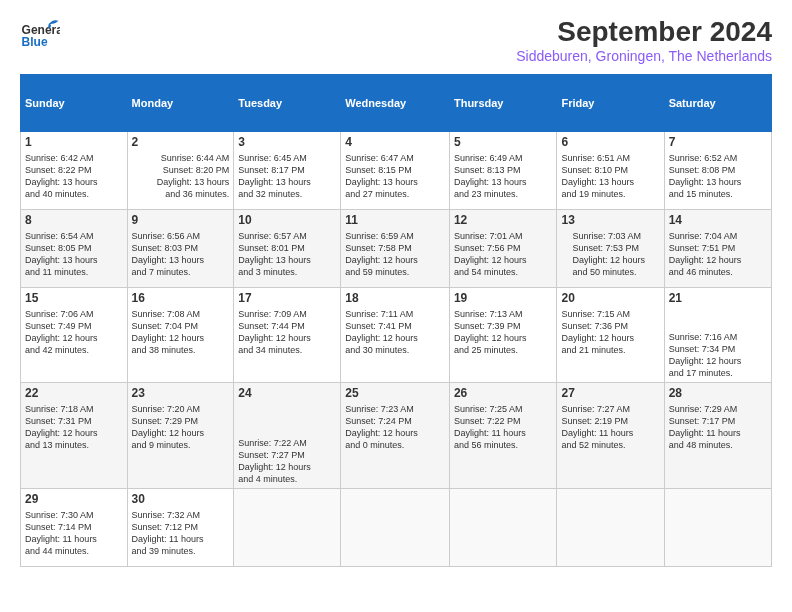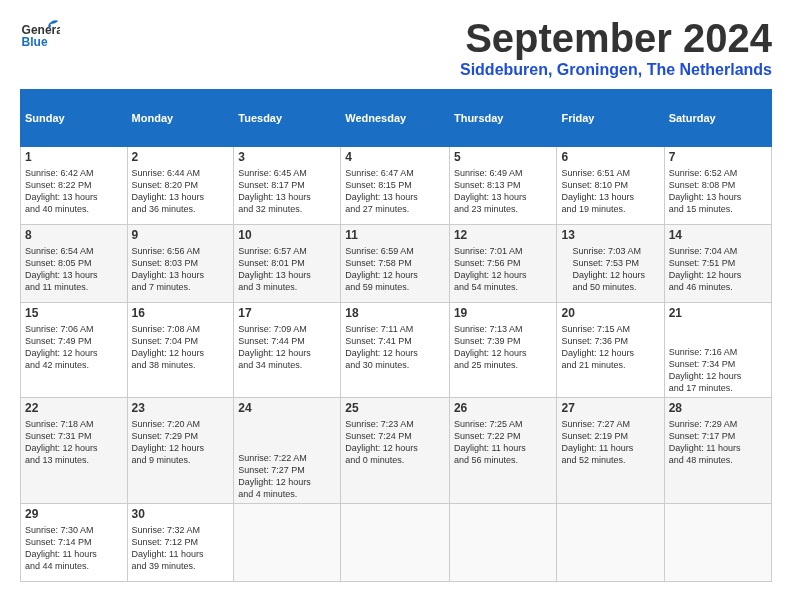--- a/index.html
+++ b/index.html
@@ -18,29 +18,28 @@
     .header {
       display: flex;
       justify-content: space-between;
       align-items: flex-start;
       margin-bottom: 10px;
     }
     .title-block {
       text-align: right;
     }
     .month-title {
-      font-size: 40px;
+      font-size: 28px;
       font-weight: bold;
       color: #333;
       text-align: right;
     }
     .location {
-      font-size: 16px;
-      color: #1d4ed8;
-      font-weight: bold;
+      font-size: 14px;
+      color: #8b5cf6;
     }
     .calendar {
       width: 100%;
       border-collapse: collapse;
       font-size: 9.5px;
     }
     .calendar th {
       background-color: #1a6fc4;
       color: white;
       padding: 22px 4px;
@@ -123,21 +122,21 @@
     <tr>
           <td>
             <span class="day-num">1</span>
             <div class="day-info" style="white-space: pre-line;">Sunrise: 6:42 AM
 Sunset: 8:22 PM
 Daylight: 13 hours
 and 40 minutes.</div>
           </td>
           <td>
             <span class="day-num">2</span>
-            <div class="day-info" style="white-space: pre-line;">Sunrise: 6:44 AM
+            <div class="day-info" style="white-space: pre-line; text-align: right;">Sunrise: 6:44 AM
 Sunset: 8:20 PM
 Daylight: 13 hours
 and 36 minutes.</div>
           </td>
           <td>
             <span class="day-num">3</span>
             <div class="day-info" style="white-space: pre-line;">Sunrise: 6:45 AM
 Sunset: 8:17 PM
 Daylight: 13 hours
 and 32 minutes.</div>

